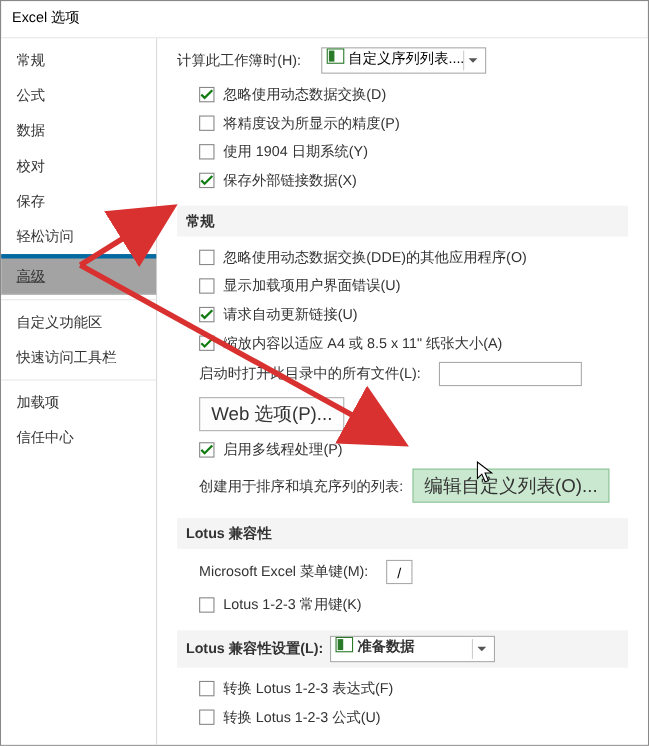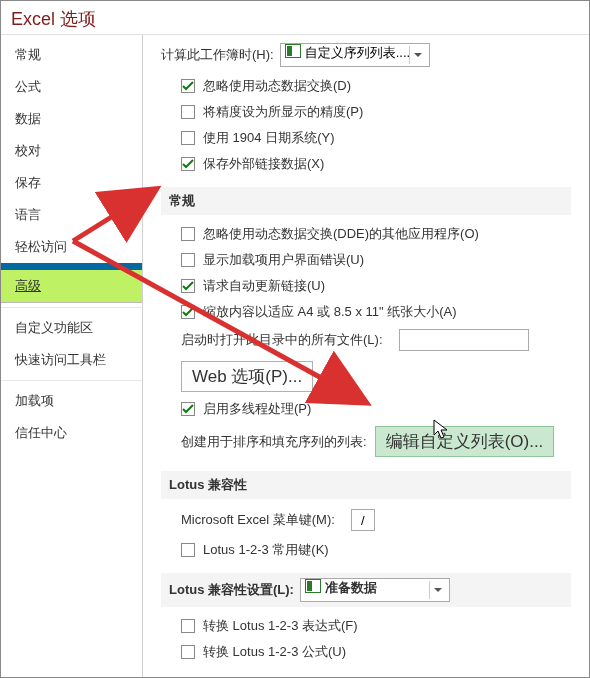--- a/index.html
+++ b/index.html
@@ -1,60 +1,59 @@
 <!DOCTYPE html>
 <html><head>
 <meta charset="utf-8">
 <style>
 * { box-sizing: border-box; margin: 0; padding: 0; font-family: "Microsoft YaHei", "Segoe UI", sans-serif; }
 body { width: 590px; height: 678px; background: #fff; overflow: hidden; position: relative; border: 1px solid #888; }
-.titlebar { height: 34px; padding: 6px 10px; font-size: 18px; color: #7f1d1d; border-bottom: 1px solid #e0e0e0; }
+.titlebar { height: 34px; padding: 6px 10px; font-size: 13px; color: #000000; border-bottom: 1px solid #e0e0e0; }
 .body { display: flex; height: calc(100% - 34px); }
 .sidebar { width: 142px; background: #fff; border-right: 1px solid #d0d0d0; padding-top: 4px; }
 .sidebar-item { padding: 7px 14px; font-size: 13px; color: #333; cursor: pointer; }
-.sidebar-item.selected { background: #bef264; border-top: 7px solid #0369a1; border-bottom: 1px solid #bbb; text-decoration: underline; }
+.sidebar-item.selected { background: #a3a3a3; border-top: 4px solid #0369a1; border-bottom: 1px solid #bbb; text-decoration: underline; }
 .sidebar-sep { height: 0; border-top: 1px solid #e8e8e8; margin: 4px 0; }
 .content { flex: 1; background: #fff; overflow: hidden; position: relative; padding: 0 0 0 0; }
 .content-inner { padding: 8px 18px 0 18px; }
 .row { display: flex; align-items: center; margin: 4px 0 8px 0; font-size: 13px; color: #333; }
 .row.indent { margin-left: 20px; }
 .checkbox { width: 14px; height: 14px; border: 1px solid #888; margin-right: 8px; background: #fff; display: inline-flex; align-items: center; justify-content: center; flex-shrink: 0; }
 .checkbox.checked { background: #fff; }
 .checkbox.checked svg { display: block; }
 .checkbox svg { display: none; width: 12px; height: 12px; }
 .section-head { background: #f4f4f4; padding: 5px 8px; font-size: 13px; font-weight: bold; color: #333; margin: 14px 0 10px 0; display: flex; align-items: center; }
 .section-head .hint { font-weight: bold; margin-left: 6px; }
 .btn { border: 1px solid #b0b0b0; background: #fdfdfd; padding: 3px 10px; font-size: 17px; cursor: pointer; display: inline-flex; align-items: center; }
 .btn.highlight { background: #c9e8cf; border-color: #8fc398; }
 .txt-input { border: 1px solid #aaa; height: 22px; padding: 0 4px; font-size: 13px; }
 .dropdown { border: 1px solid #aaa; height: 24px; padding: 0 4px; font-size: 13px; display: inline-flex; align-items: flex-start; background: #fff; min-width: 200px; position: relative; }
 .dropdown .dd-arrow { position: absolute; right: 2px; top: 2px; bottom: 2px; width: 18px; border-left: 1px solid #ccc; display: flex; align-items: center; justify-content: center; }
 .dd-icon { width: 16px; height: 14px; margin-right: 4px; background: #fff; border: 1px solid #2a7a2a; position: relative; flex-shrink: 0; }
 .dd-icon::after { content: ""; position: absolute; left: 1px; top: 1px; width: 5px; height: 10px; background: #2a7a2a; }
 .label-inline { margin-right: 8px; }
-.truncated-top { display: flex; align-items: center; gap: 6px; margin-bottom: 10px; }
+.truncated-top { display: flex; align-items: center; gap: 18px; margin-bottom: 10px; }
 .truncated-top .lbl { font-size: 13px; color: #333; }
 .cursor { position: absolute; left: 432px; top: 418px; z-index: 11; }
 .arrow-annot { position: absolute; z-index: 10; pointer-events: none; }
 .arrow1 { left: 70px; top: 112px; }
 .lbl-row { font-size: 13px; color: #333; margin: 6px 0 10px 20px; display: flex; align-items: center; gap: 8px; }
 </style>
 </head>
 <body>
 
 <div class="titlebar">Excel 选项</div>
 
 <div class="body">
   <div class="sidebar">
     <div class="sidebar-item">常规</div>
     <div class="sidebar-item">公式</div>
     <div class="sidebar-item">数据</div>
     <div class="sidebar-item">校对</div>
     <div class="sidebar-item">保存</div>
-    <div class="sidebar-item">语言</div>
     <div class="sidebar-item">轻松访问</div>
     <div class="sidebar-item selected">高级</div>
     <div class="sidebar-sep"></div>
     <div class="sidebar-item">自定义功能区</div>
     <div class="sidebar-item">快速访问工具栏</div>
     <div class="sidebar-sep"></div>
     <div class="sidebar-item">加载项</div>
     <div class="sidebar-item">信任中心</div>
   </div>
 

